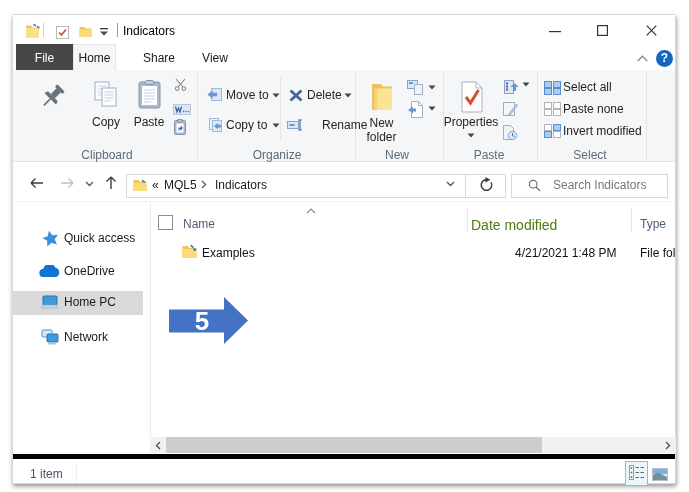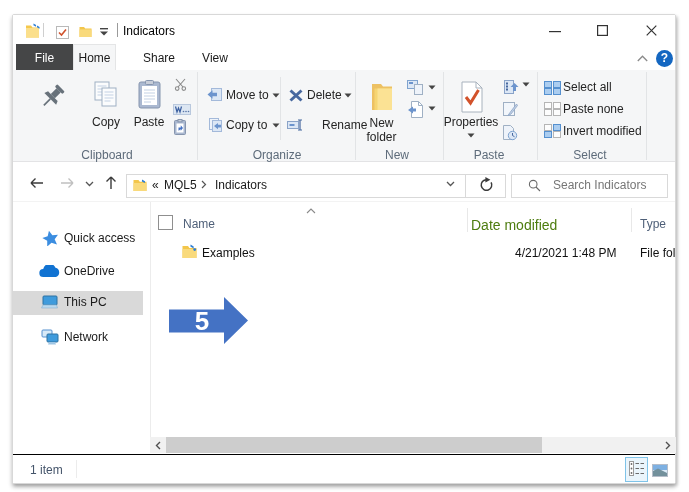--- a/index.html
+++ b/index.html
@@ -294,21 +294,21 @@
   </svg>
   <div class="abs t12" style="left:51px;top:29px;">Quick access</div>
   <svg class="abs" style="left:26px;top:63px;" width="21" height="13" viewBox="0 0 21 13">
     <path d="M4.5 12 a4 4 0 0 1 -0.3-8 a6.5 6.5 0 0 1 12.3-1.2 a4.8 4.8 0 0 1 0.5 9.2z" fill="#1173d2"></path>
   </svg>
   <div class="abs t12" style="left:51px;top:62px;">OneDrive</div>
   <svg class="abs" style="left:28px;top:93px;" width="18" height="15" viewBox="0 0 18 15">
     <rect x="2" y="1" width="14" height="9" rx="1" fill="#3f9bdc" stroke="#2e72a2"></rect>
     <path d="M2 10 l-1.5 3 h16 l-1-3z" fill="#b9d9ef" stroke="#8fb6d4" stroke-width="0.7"></path>
   </svg>
-  <div class="abs t12" style="left:51px;top:93px;">This PC</div>
+  <div class="abs t12" style="left:51px;top:93px;">Home PC</div>
   <svg class="abs" style="left:28px;top:127px;" width="18" height="16" viewBox="0 0 18 16">
     <rect x="1" y="1" width="10" height="7" rx="1" fill="#d7e9f7" stroke="#5590cf"></rect>
     <rect x="6" y="5" width="11" height="8" rx="1" fill="#3f9bdc" stroke="#2e72a2"></rect>
     <path d="M8 13 l-1 2.5 h8 l-1-2.5z" fill="#9fc6e4"></path>
   </svg>
   <div class="abs t12" style="left:51px;top:128px;">Network</div>
   <div class="abs" style="left:137px;top:0;width:1px;height:251px;background:#ececec;"></div>
   <svg class="abs" style="left:293px;top:6px;" width="10" height="6" viewBox="0 0 10 6">
     <path d="M1 5 L5 1 L9 5" stroke="#8a8a8a" stroke-width="1.1" fill="none"></path>
   </svg>
@@ -335,21 +335,21 @@
     <svg class="abs" style="left:5px;top:4px;" width="6" height="9" viewBox="0 0 6 9">
           <path d="M5 1 L1.5 4.5 L5 8" stroke="#505050" stroke-width="1.4" fill="none"></path>
         </svg>
     <div class="abs" style="left:16px;top:0;width:376px;height:16px;background:#cdcdcd;"></div>
     <svg class="abs" style="left:515px;top:4px;" width="6" height="9" viewBox="0 0 6 9">
           <path d="M1 1 L4.5 4.5 L1 8" stroke="#505050" stroke-width="1.4" fill="none"></path>
         </svg>
   </div>
 </div>
 
-<div class="abs" style="left:0;top:439px;width:662px;height:29px;background:#fff;border-top:1px solid #000000;">
+<div class="abs" style="left:0;top:439px;width:662px;height:29px;background:#fff;border-top:5px solid #000000;">
   <div class="abs" style="left:17px;top:8px;font-size:12px;color:#44546a;">1 item</div>
   <div class="abs" style="left:63px;top:5px;width:1px;height:18px;background:#ececec;"></div>
   <div class="abs" style="left:612px;top:2px;width:23px;height:25px;border:1px solid #7fc3e8;background:#eaf5fc;">
     <svg style="margin:3px 0 0 3px;" width="15" height="15" viewBox="0 0 15 15">
       <rect x="0.5" y="0.5" width="4" height="14" fill="#fff" stroke="#9a9a9a"></rect>
       <g fill="#6a6a6a">
             <circle cx="2.5" cy="3" r="0.9"></circle>
             <circle cx="2.5" cy="7.5" r="0.9"></circle>
             <circle cx="2.5" cy="12" r="0.9"></circle>
           </g>

